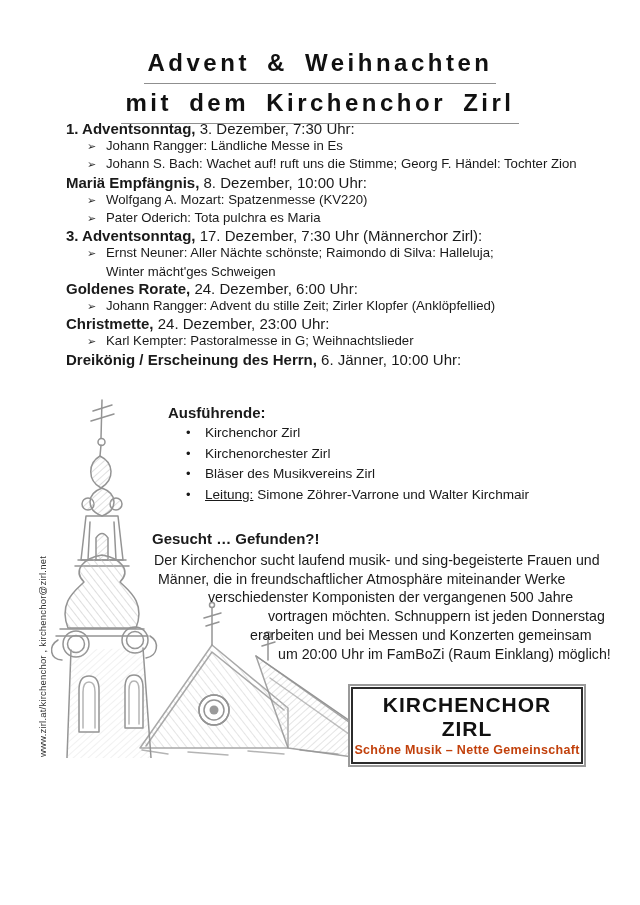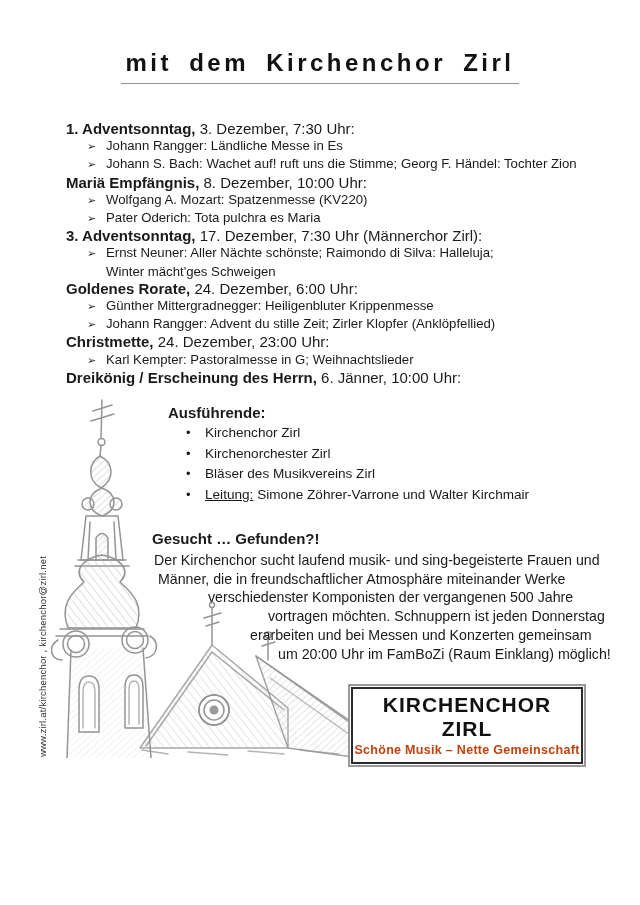--- a/index.html
+++ b/index.html
@@ -185,20 +185,21 @@
       <g>
         <path d="M218 264 L322 338 L322 366 L250 356 Z" fill="url(#hA)" opacity="0.85"></path>
         <path d="M218 264 L322 336"></path>
         <path d="M232 286 L322 350" opacity="0.6"></path>
       </g>
       <path d="M104 358 L130 362 M150 360 L190 363 M210 359 L246 362 M262 358 L300 362" opacity="0.7"></path>
     </g>
   </svg>
 
   <div class="title-block">
+    <div><span class="title-line">Advent &amp; Weihnachten</span></div>
     <div><span class="title-line">mit dem Kirchenchor Zirl</span></div>
   </div>
 
   <div class="events">
 
     <div class="ev-head">
       <b>1. Adventsonntag,</b>
       <span>3. Dezember, 7:30 Uhr:</span>
     </div>
     <div class="ev-item">
@@ -224,23 +225,20 @@
       <span>17. Dezember, 7:30 Uhr (Männerchor Zirl):</span>
     </div>
     <div class="ev-item">
       <span class="arr">➢</span><span>Ernst Neuner: Aller Nächte schönste; Raimondo di Silva: Halleluja;</span>
     </div>
     <div class="ev-cont">Winter mächt'ges Schweigen</div>
 
     <div class="ev-head">
       <b>Goldenes Rorate,</b>
       <span>24. Dezember, 6:00 Uhr:</span>
-    </div>
-    <div class="ev-item">
-      <span class="arr">➢</span><span>Günther Mittergradnegger: Heiligenbluter Krippenmesse</span>
     </div>
     <div class="ev-item">
       <span class="arr">➢</span><span>Johann Rangger: Advent du stille Zeit; Zirler Klopfer (Anklöpfellied)</span>
     </div>
 
     <div class="ev-head">
       <b>Christmette,</b>
       <span>24. Dezember, 23:00 Uhr:</span>
     </div>
     <div class="ev-item">

